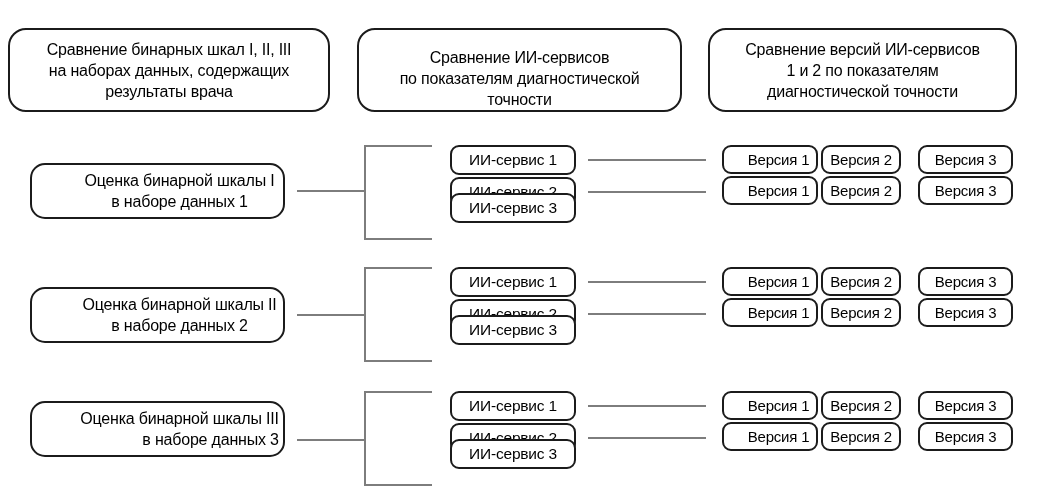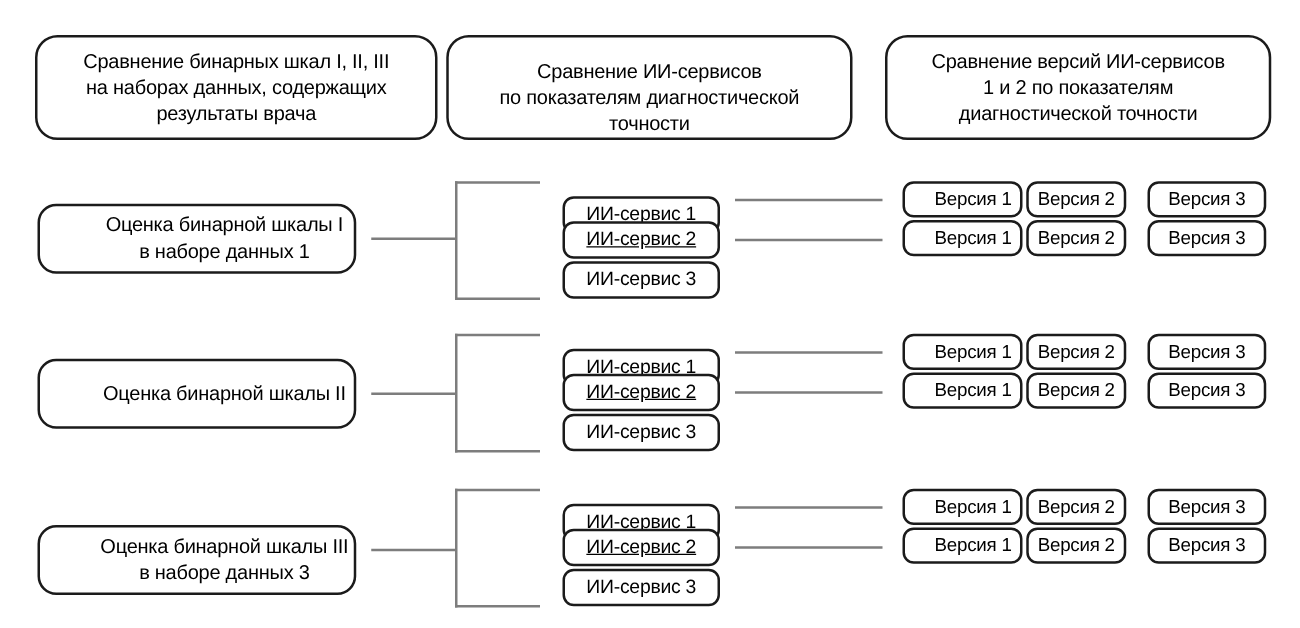--- a/index.html
+++ b/index.html
@@ -52,41 +52,41 @@
     height: 29px;
   }
   .lines span { display: block; }
   .hline, .vline { position: absolute; background: #7d7d7d; }
   .hline { height: 2px; }
   .vline { width: 2px; }
   .group { position: absolute; left: 0; width: 1040px; height: 96px; }
   .g1 { top: 145px; }
   .g2 { top: 267px; }
   .g3 { top: 391px; }
-  .svc1 { top: 12px; justify-content: center; }
+  .svc1 { top: 0; justify-content: center; }
   .svc2 { top: 32px; text-decoration: underline; }
-  .svc3 { top: 64px; text-align: center; }
+  .svc3 { top: 48px; text-align: center; }
   .vrow1 { top: 0; }
   .vrow2 { top: 31px; }
   .vc1 { left: 722px; width: 96px; padding-left: 17px; }
   .vc2 { left: 821px; width: 80px; }
   .vc3 { left: 918px; width: 95px; }
   .conn-scale { left: 297px; top: 45px; width: 67px; }
   .bracket-v { left: 364px; top: 0; height: 95px; }
   .bracket-t { left: 364px; top: 0; width: 68px; }
   .bracket-b { left: 364px; top: 93px; width: 68px; }
   .conn-svc1 { left: 588px; top: 14px; width: 118px; }
   .conn-svc2 { left: 588px; top: 46px; width: 118px; }
 </style>
 </head>
 <body>
 
 <div class="canvas">
 
-  <div class="box header" style="left:8px; width:322px;margin-left:20px;">
+  <div class="box header" style="left:8px; width:322px;">
     <div class="lines">
       <span>Сравнение бинарных шкал I, II, III</span>
       <span>на наборах данных, содержащих</span>
       <span>результаты врача</span>
     </div>
   </div>
   <div class="box header" style="left:357px; width:325px;align-items:flex-end;">
     <div class="lines">
       <span>Сравнение ИИ-сервисов</span>
       <span>по показателям диагностической</span>
@@ -140,20 +140,21 @@
       </div>
     <div class="box version vrow2 vc3">
         <span>Версия 3</span>
       </div>
   </div>
 
   <div class="group g2">
     <div class="box scale" style="top:20px;">
       <div class="lines">
         <span>Оценка бинарной шкалы II</span>
+        <span>в наборе данных 2</span>
       </div>
     </div>
     <div class="hline conn-scale" style="top:47px;"></div>
     <div class="vline bracket-v"></div>
     <div class="hline bracket-t"></div>
     <div class="hline bracket-b"></div>
     <div class="box service svc1">
         <span>ИИ-сервис 1</span>
       </div>
     <div class="box service svc2">
@@ -178,21 +179,21 @@
       </div>
     <div class="box version vrow2 vc2">
         <span>Версия 2</span>
       </div>
     <div class="box version vrow2 vc3">
         <span>Версия 3</span>
       </div>
   </div>
 
   <div class="group g3">
-    <div class="box scale" style="top:29px;">
+    <div class="box scale" style="top:10px;text-align:right;">
       <div class="lines">
         <span>Оценка бинарной шкалы III</span>
         <span>в наборе данных 3</span>
       </div>
     </div>
     <div class="hline conn-scale" style="top:48px;"></div>
     <div class="vline bracket-v"></div>
     <div class="hline bracket-t"></div>
     <div class="hline bracket-b"></div>
     <div class="box service svc1">

